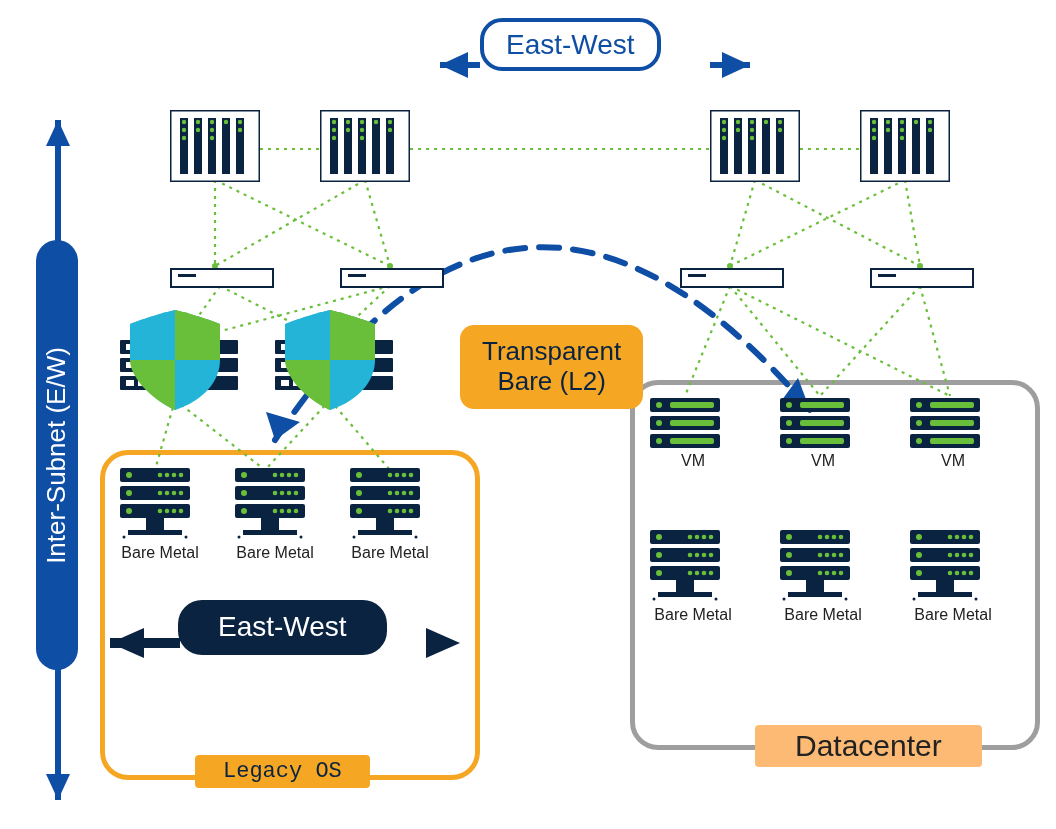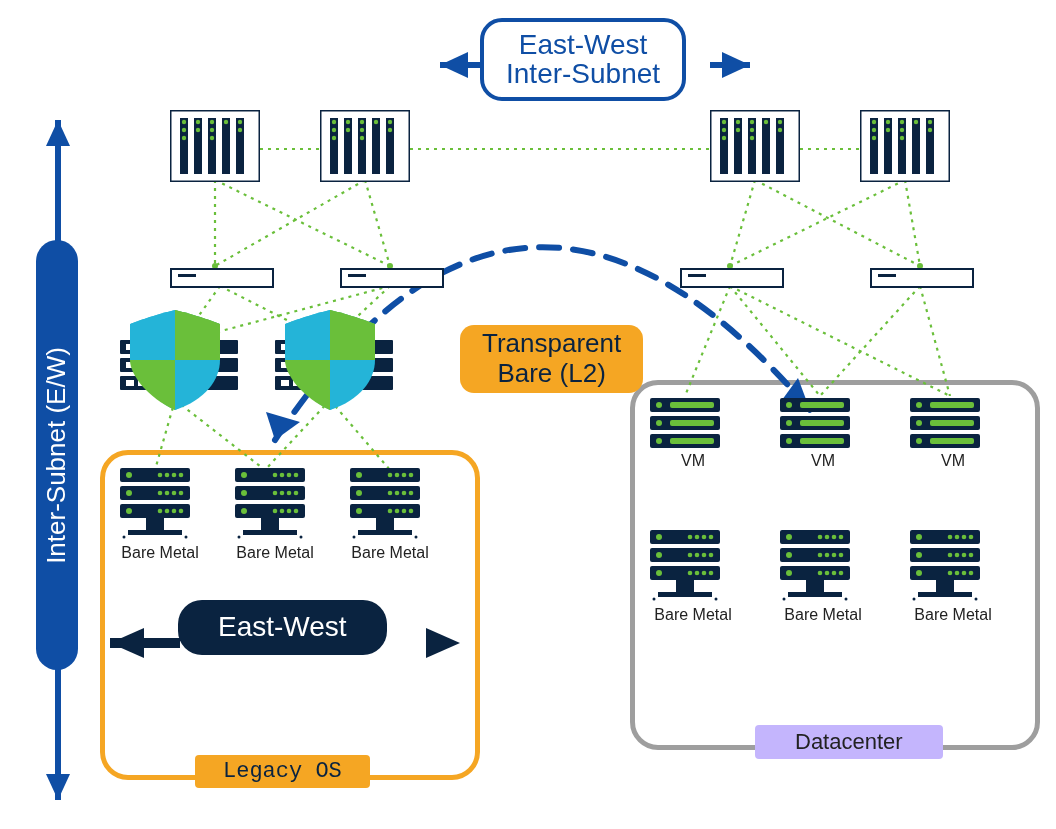--- a/index.html
+++ b/index.html
@@ -26,40 +26,40 @@
     line-height: 1.05;
     z-index: 20;
   }
   .pill-orange {
     position: absolute;
     background: #f5a623;
     border-radius: 14px;
     color: #0a2340;
     font-size: 26px;
     text-align: center;
-    padding: 4px 22px;
+    padding: 12px 22px;
     line-height: 1.15;
     z-index: 20;
   }
   .pill-navy {
     position: absolute;
     background: #0a2340;
     border-radius: 24px;
     color: #fff;
     font-size: 28px;
     text-align: center;
     padding: 12px 40px;
     line-height: 1.1;
     z-index: 20;
   }
   .label-gray {
     position: absolute;
-    background: #c4b5fd;
+    background: #fdba74;
     color: #222;
-    font-size: 22px;
+    font-size: 30px;
     text-align: right;
     padding: 4px 40px;
     border-radius: 4px;
     z-index: 20;
   }
   .label-yellow {
     position: absolute;
     background: #f5a623;
     color: #0a2340;
     font-size: 22px;
@@ -150,21 +150,20 @@
   }
   .switch .tick { position:absolute; top:4px; height:2.5px; background:#0a2340; }
 </style>
 </head>
 <body>
 
 <div class="stage">
 
   <div class="pill-blue" style="left:480px; top:18px;">
     <div>East-West</div>
-    <div>Inter-Subnet</div>
   </div>
 
   <div class="arrow" style="left:440px; top:50px; width:310px; height:30px;">
     <svg width="310" height="30">
       <line x1="0" y1="15" x2="40" y2="15"></line>
       <line x1="270" y1="15" x2="310" y2="15"></line>
       <polygon class="arrowhead" points="0,15 28,2 28,28"></polygon>
       <polygon class="arrowhead" points="310,15 282,2 282,28"></polygon>
     </svg>
   </div>

